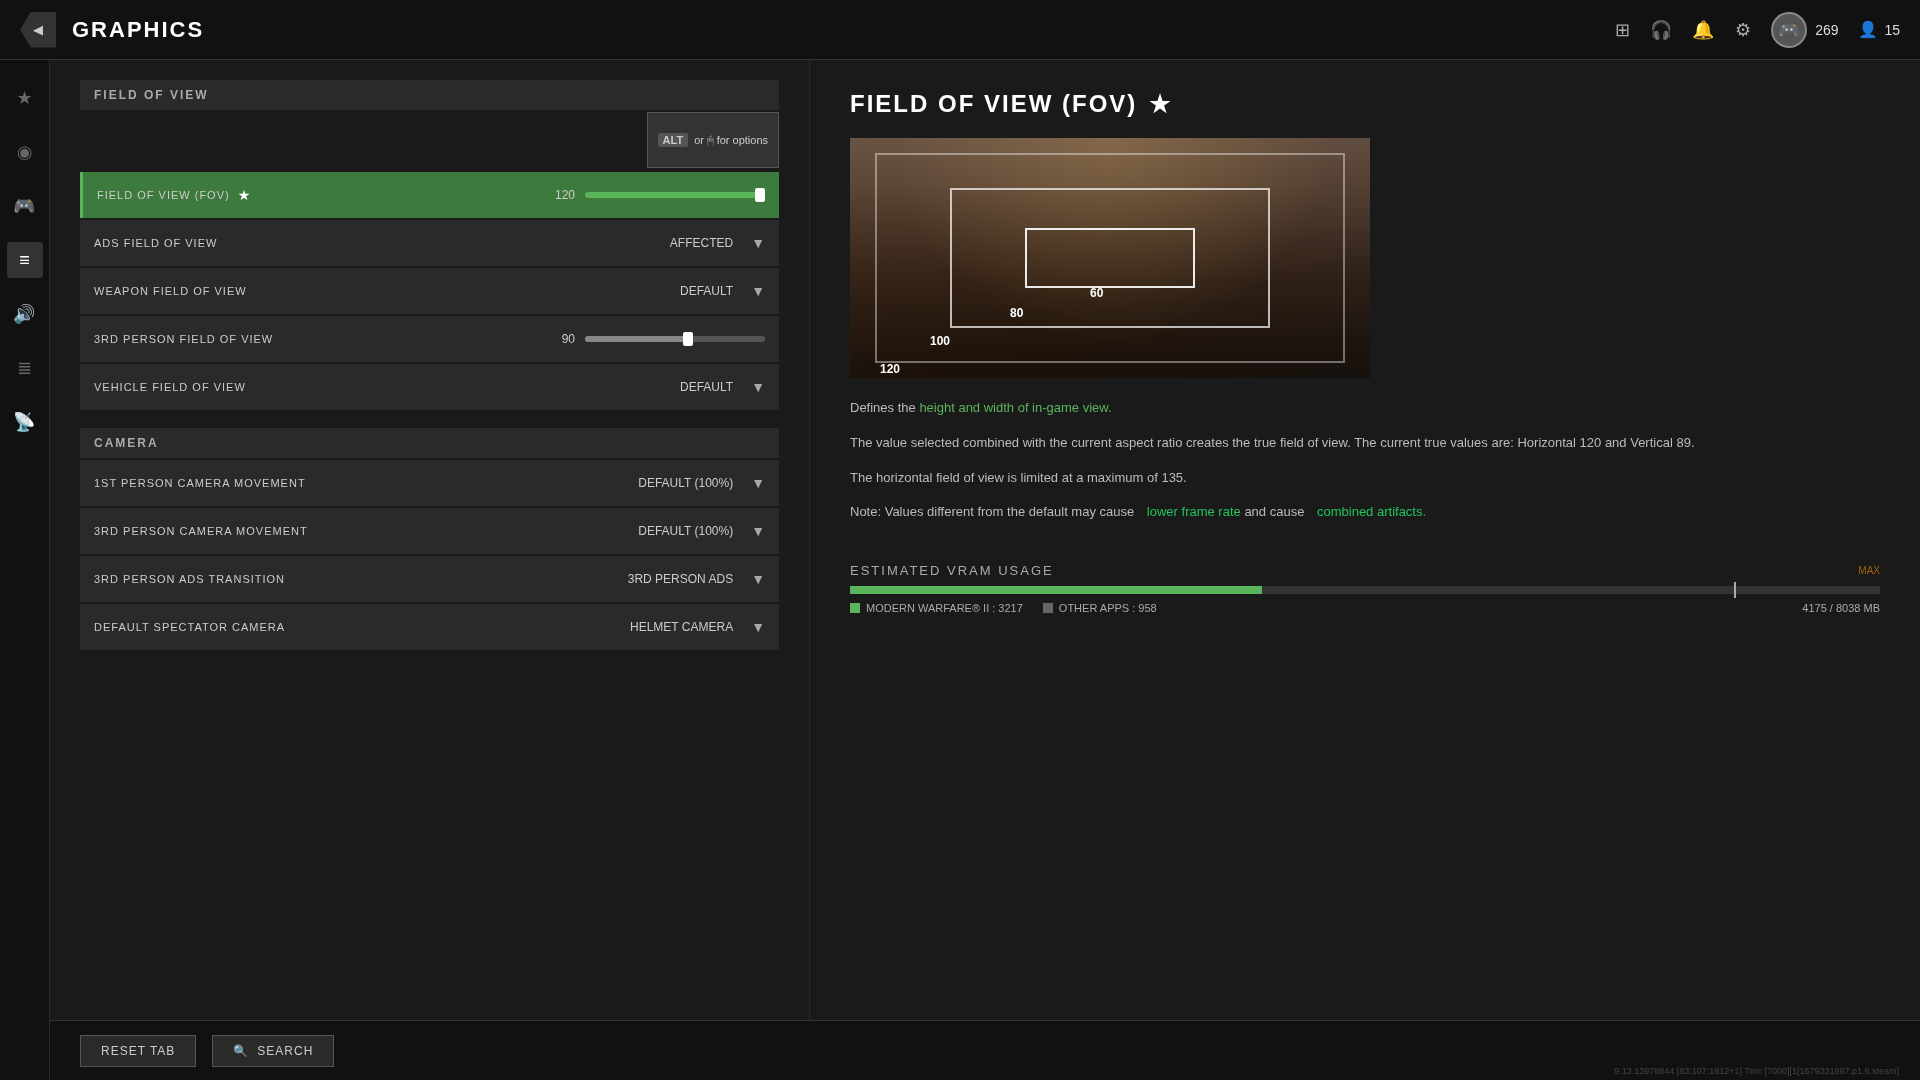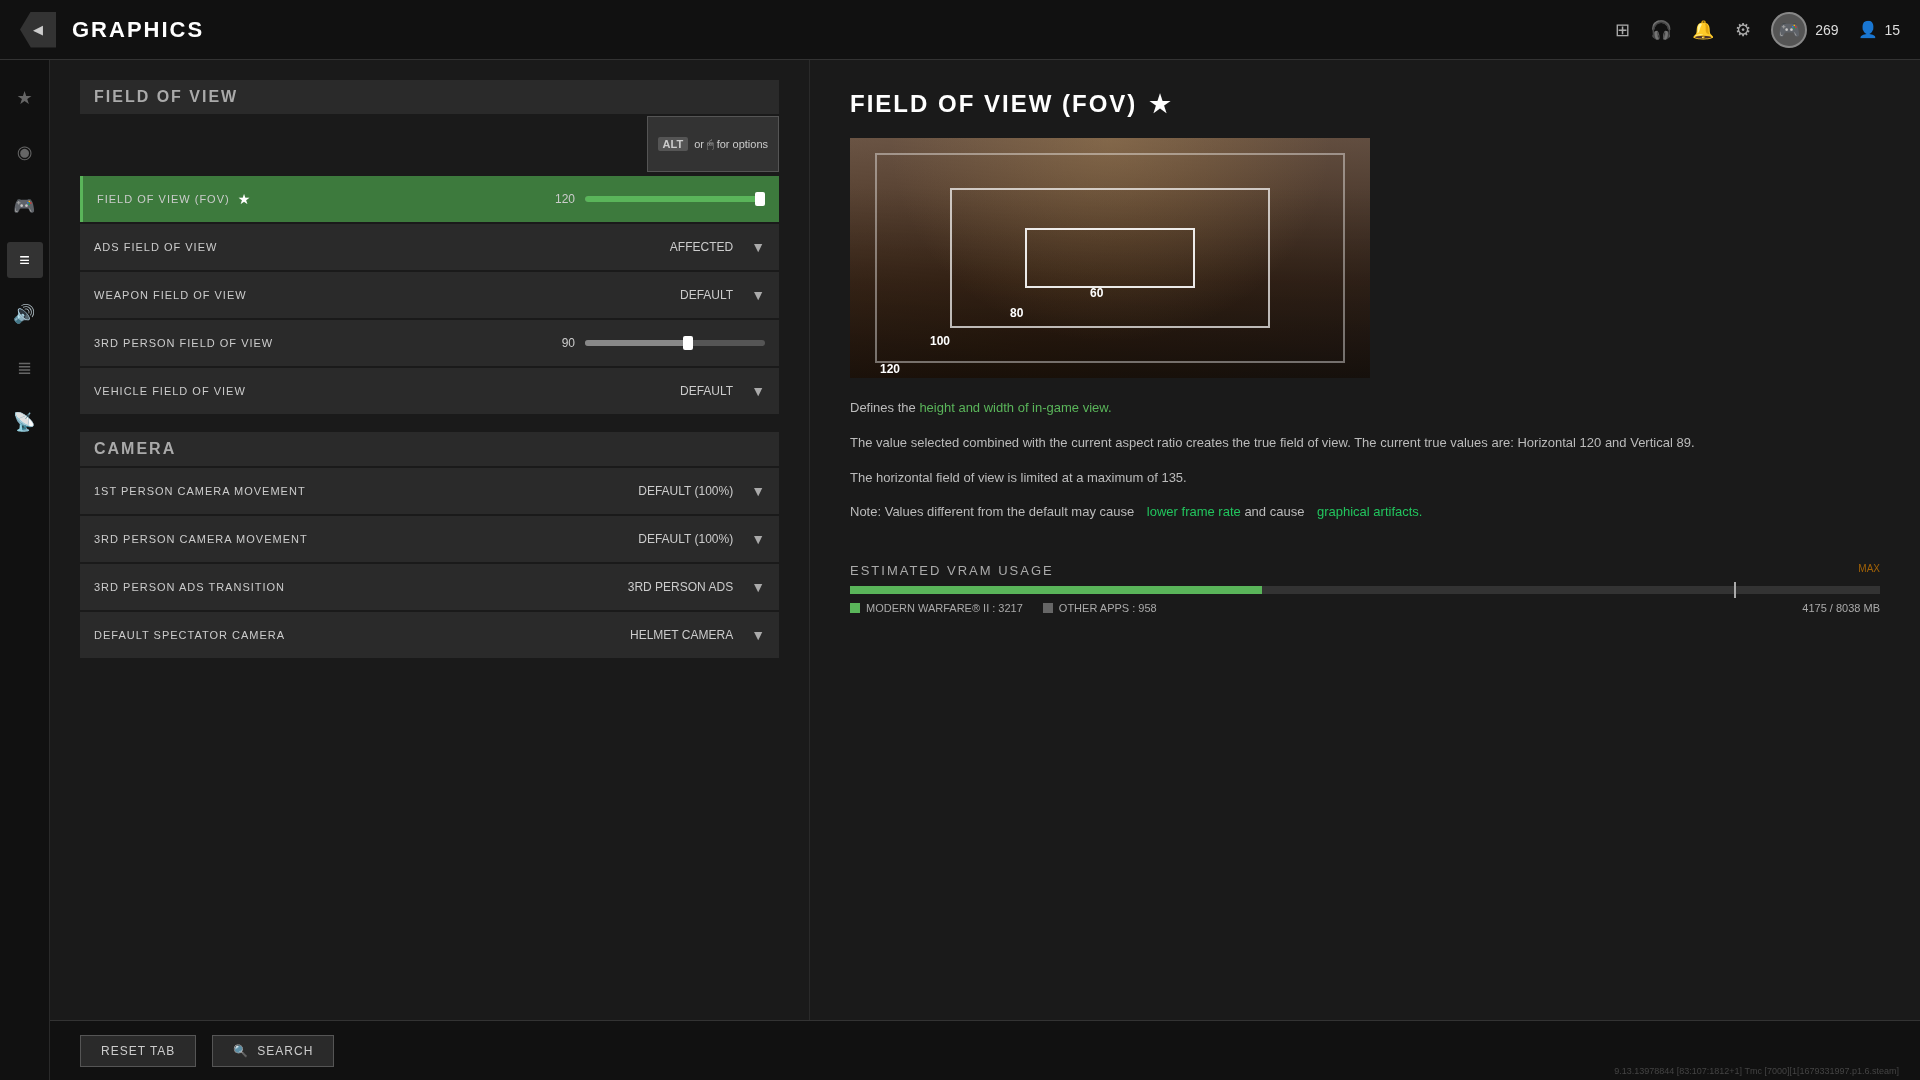--- a/index.html
+++ b/index.html
@@ -138,21 +138,21 @@
     .tab.active {
       background: #3a3a3a;
       color: #fff;
       border-color: #fff;
     }
 
     
     .section-header {
       background: #2a2a2a;
       color: #aaa;
-      font-size: 16px;
+      font-size: 12px;
       letter-spacing: 2px;
       text-transform: uppercase;
       padding: 8px 14px;
       margin-bottom: 2px;
       font-weight: bold;
     }
 
     
     .alt-hint {
       display: flex;
@@ -338,21 +338,21 @@
       padding-left: 9px;
     }
 
     
     .vram-section {
       margin-top: 40px;
     }
     .vram-header {
       display: flex;
       justify-content: space-between;
-      align-items: flex-start;
+      align-items: center;
       margin-bottom: 8px;
     }
     .vram-title {
       color: #aaa;
       font-size: 13px;
       letter-spacing: 2px;
       text-transform: uppercase;
     }
     .vram-max {
       color: #a16207;
@@ -618,21 +618,21 @@
         <div class="fov-label fov-label-60">60</div>
       </div>
     </div>
 
     <p class="detail-desc">
       <span>Defines the </span><span class="highlight">height and width of in-game view.</span>
     </p>
     <p class="detail-desc">The value selected combined with the current aspect ratio creates the true field of view. The current true values are: Horizontal 120 and Vertical 89.</p>
     <p class="detail-desc">The horizontal field of view is limited at a maximum of 135.</p>
     <p class="detail-desc">
-      <span>Note: Values different from the default may cause </span><span class="highlight-blue">lower frame rate</span><span> and cause </span><span class="highlight-blue">graphical artifacts.</span>
+      <span>Note: Values different from the default may cause </span><span class="highlight-blue">lower frame rate</span><span> and cause </span><span class="highlight-blue">combined artifacts.</span>
     </p>
 
     <div class="vram-section">
       <div class="vram-header">
         <span class="vram-title">ESTIMATED VRAM USAGE</span>
         <span class="vram-max">MAX</span>
       </div>
       <div class="vram-bar-bg">
         <div class="vram-bar-fill"></div>
         <div class="vram-marker"></div>

